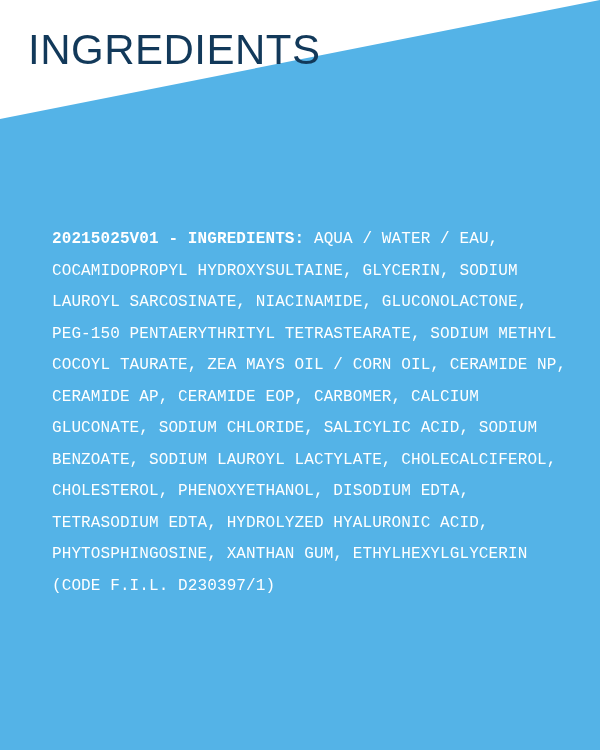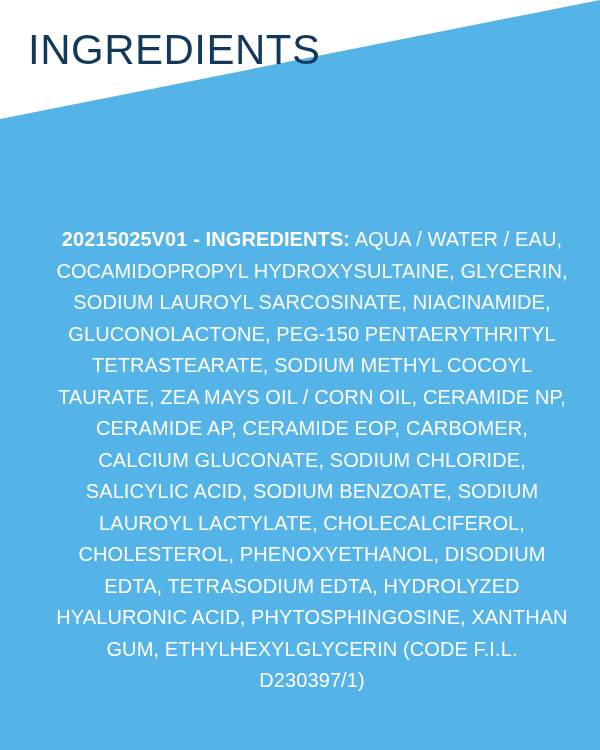--- a/index.html
+++ b/index.html
@@ -12,21 +12,20 @@
     overflow: hidden;
     font-family: "Liberation Sans", sans-serif;
     background: #ffffff;
   }
   #page {
     position: relative;
     width: 600px;
     height: 750px;
     background: #ffffff;
     overflow: hidden;
-    text-align: center;
   }
   
   #blue-panel {
     position: absolute;
     left: 0;
     top: 0;
     width: 600px;
     height: 750px;
     background: #54b3e7;
     -webkit-clip-path: polygon(0 119px, 600px 0px, 600px 750px, 0 750px);
@@ -42,24 +41,24 @@
     color: #12395a;
     font-weight: 400;
     font-family: "Liberation Sans", sans-serif;
   }
   #ingredients-block {
     position: absolute;
     left: 52px;
     top: 224px;
     width: 520px;
     color: #ffffff;
-    font-size: 20px;
+    font-size: 16px;
     line-height: 31.5px;
     letter-spacing: 0.1px;
-    font-family: Liberation Sans, sans-serif;
+    font-family: Liberation Mono, monospace;
     text-transform: uppercase;
   }
   #ingredients-block .code-label {
     font-weight: bold;
   }
   #ingredients-block .body-text {
     font-weight: 400;
   }
 </style>
 </head>

